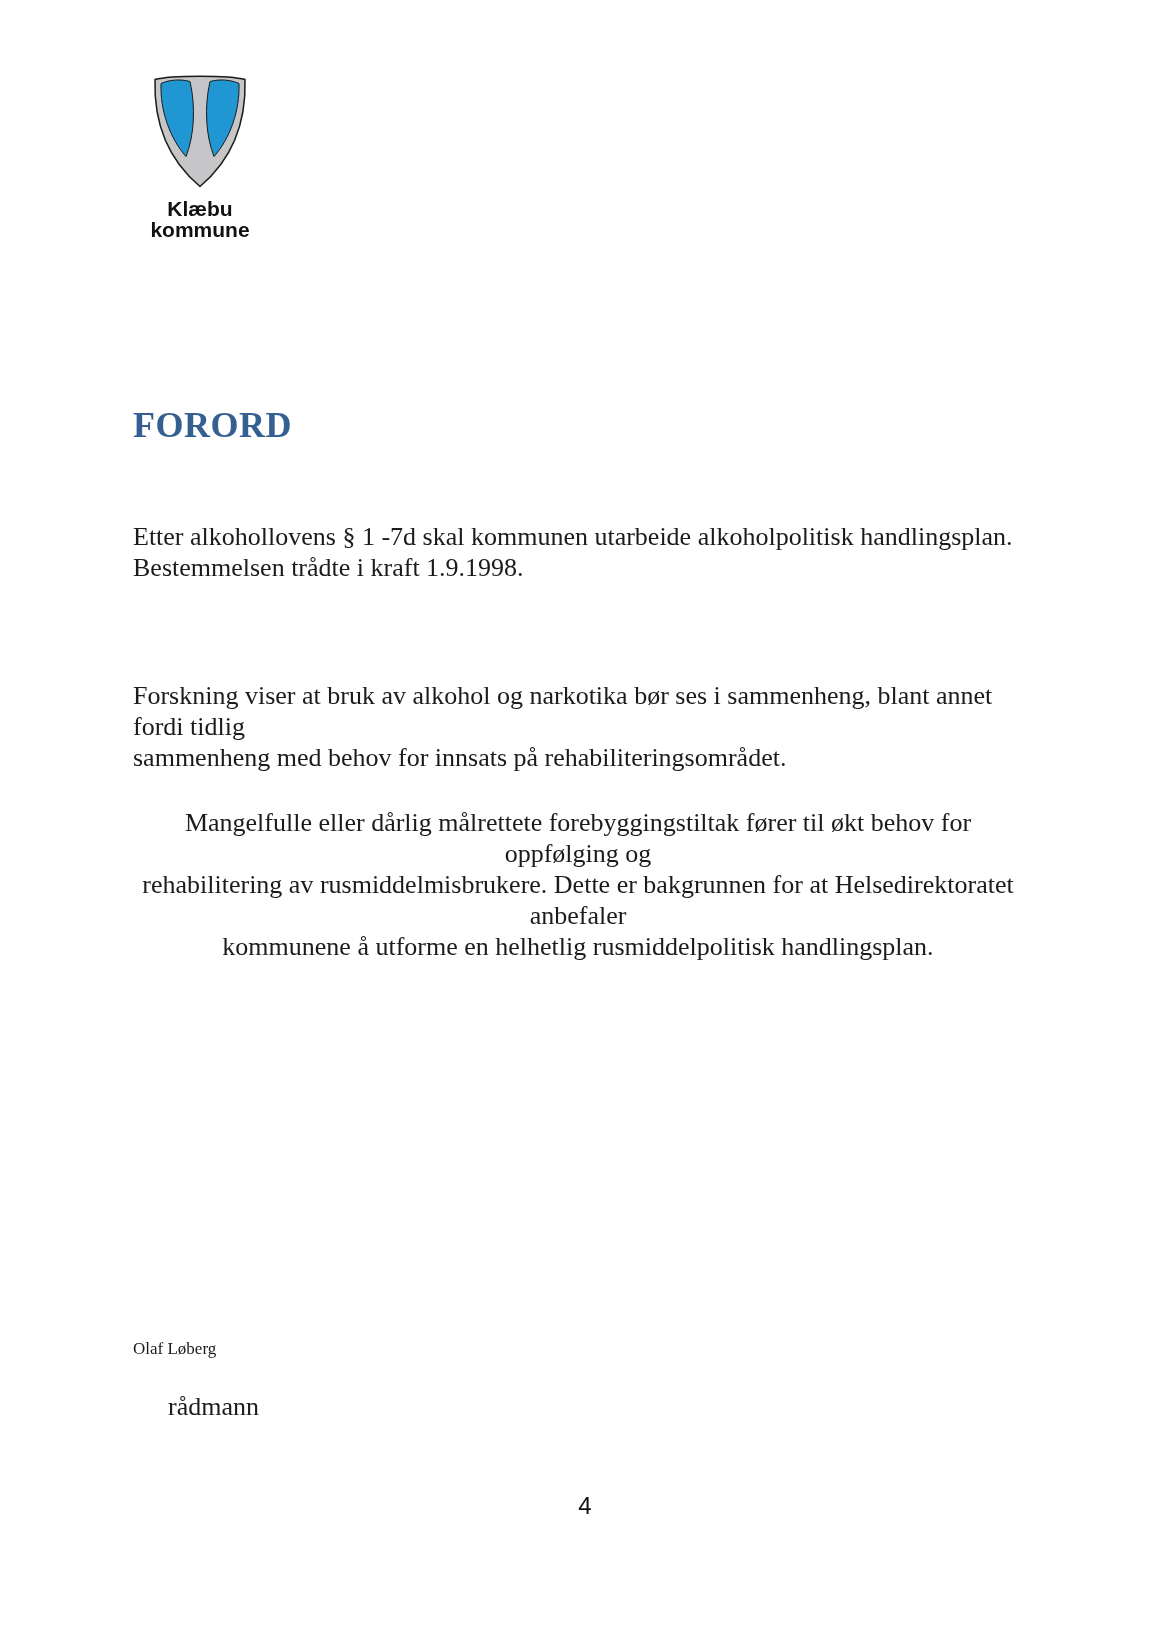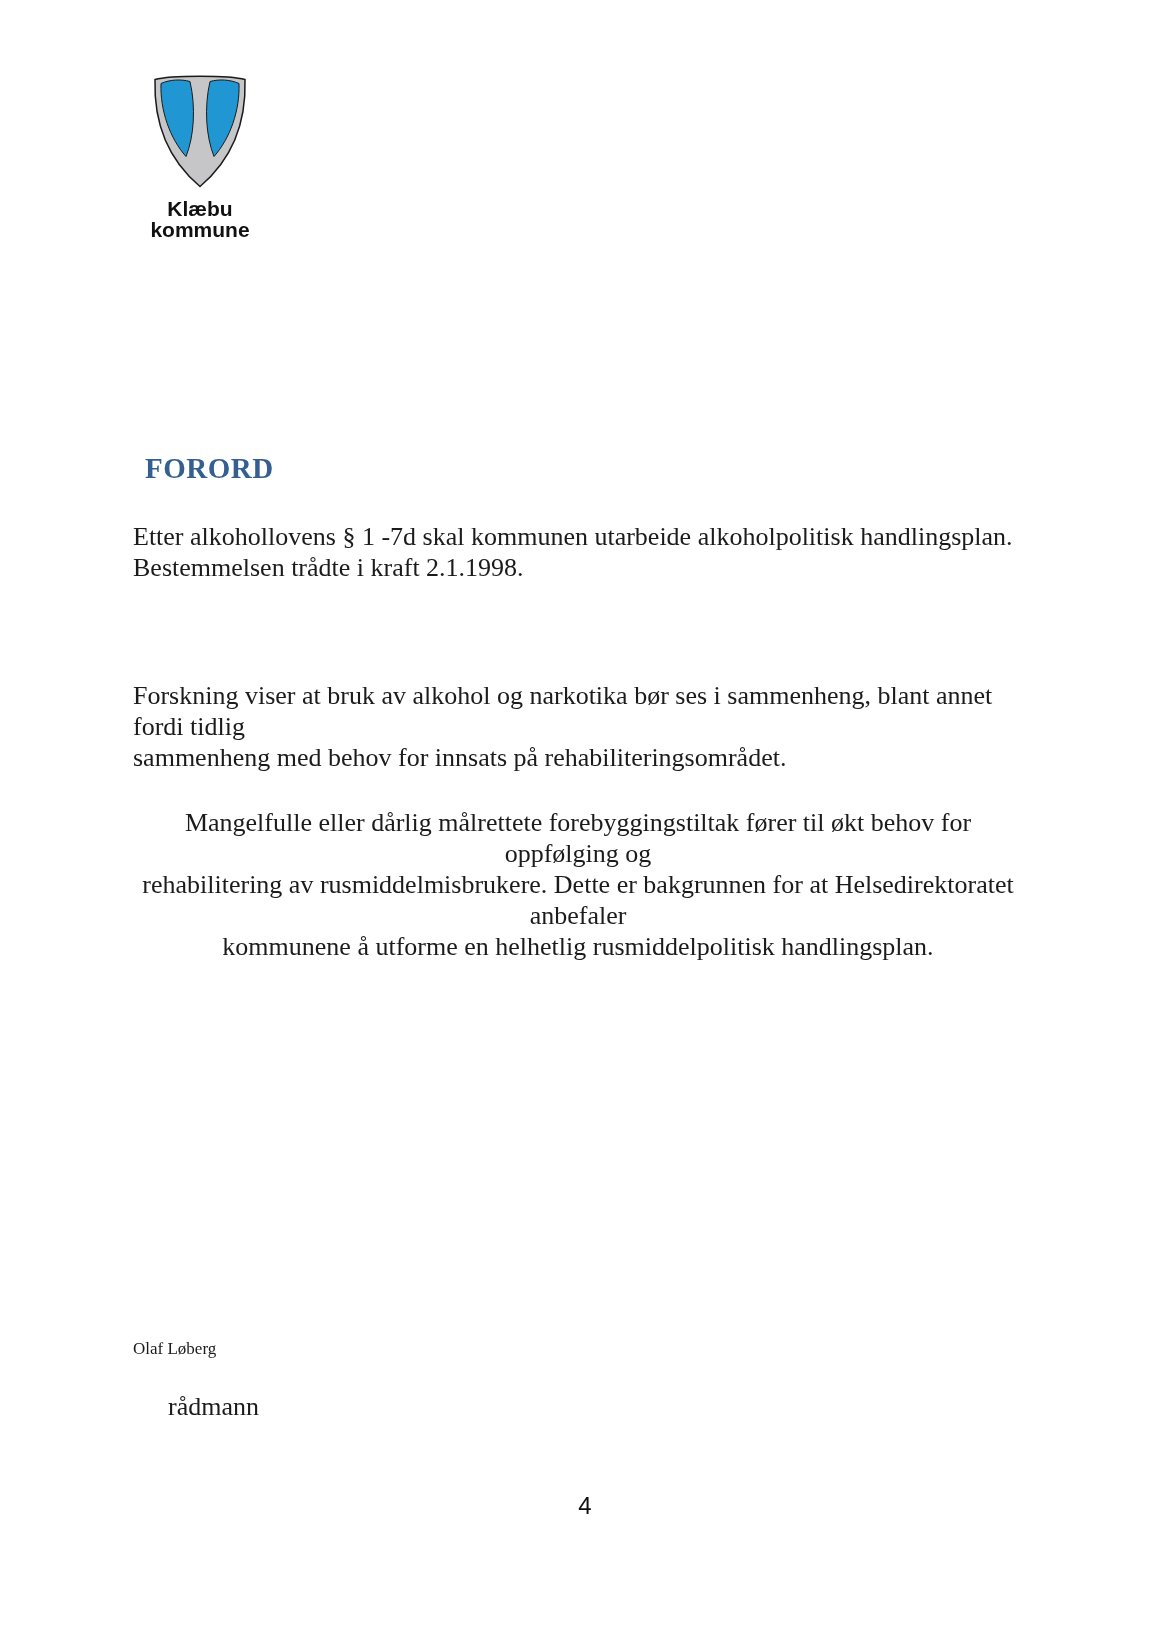--- a/index.html
+++ b/index.html
@@ -26,27 +26,26 @@
     margin-top: 8px;
     font-family: "Liberation Sans", sans-serif;
     font-weight: bold;
     font-size: 21px;
     line-height: 21px;
     color: #111111;
   }
   .heading {
     position: absolute;
     left: 133px;
-    top: 452px;
+    top: 404px;
     font-family: "Liberation Serif", serif;
     font-weight: bold;
-    font-size: 29px;
+    font-size: 36px;
     letter-spacing: 0.5px;
     color: #365f91;
-    margin-left: 12px;
   }
   .para {
     position: absolute;
     left: 133px;
     width: 890px;
     font-size: 26px;
     line-height: 31px;
   }
   .para-1 { top: 521px; }
   .para-2 { top: 680px; }
@@ -78,21 +77,21 @@
     <div class="logo-text">
       <div>Klæbu</div>
       <div>kommune</div>
     </div>
   </div>
 
   <div class="heading">FORORD</div>
 
   <div class="para para-1">
       <div>Etter alkohollovens § 1 -7d skal kommunen utarbeide alkoholpolitisk handlingsplan.</div>
-      <div>Bestemmelsen trådte i kraft 2.1.1998.</div>
+      <div>Bestemmelsen trådte i kraft 1.9.1998.</div>
     </div>
 
   <div class="para para-2">
       <div>Forskning viser at bruk av alkohol og narkotika bør ses i sammenheng, blant annet fordi tidlig</div>
       <div>sammenheng med behov for innsats på rehabiliteringsområdet.</div>
     </div>
 
   <div class="para para-3">
       <div>Mangelfulle eller dårlig målrettete forebyggingstiltak fører til økt behov for oppfølging og</div>
       <div>rehabilitering av rusmiddelmisbrukere. Dette er bakgrunnen for at Helsedirektoratet anbefaler</div>

